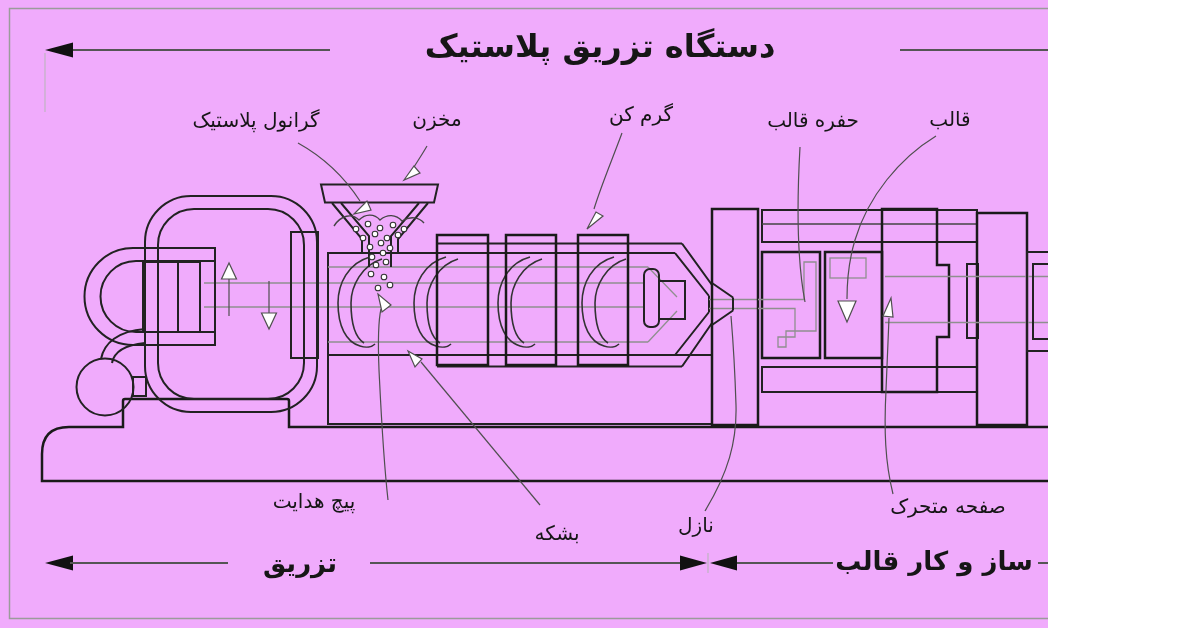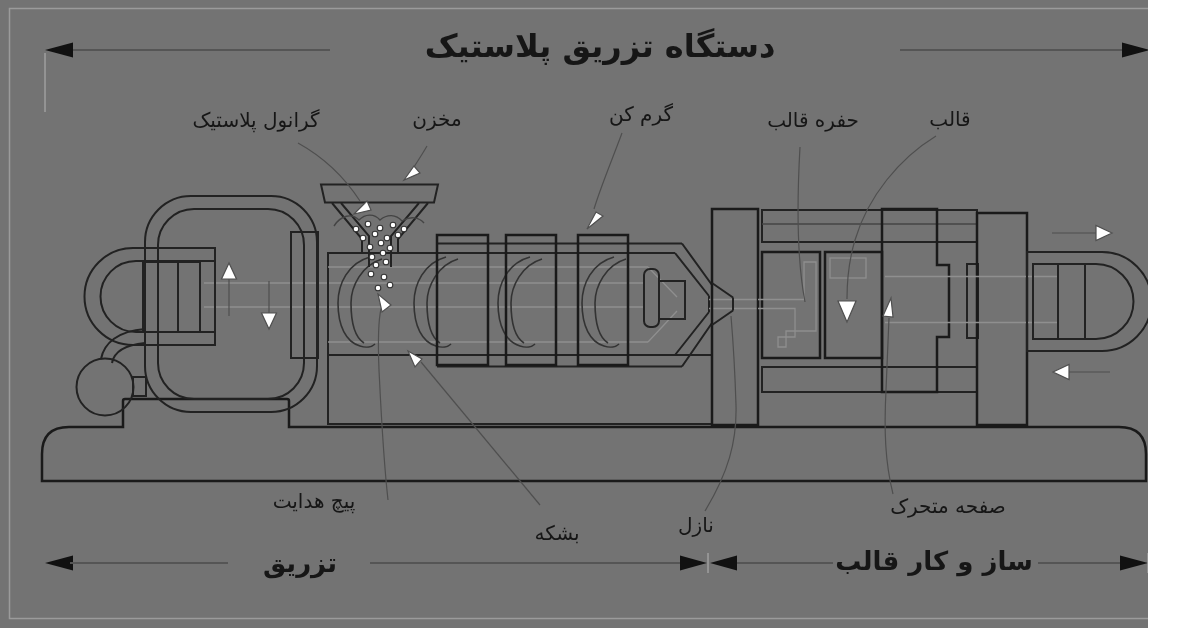--- a/index.html
+++ b/index.html
@@ -1,19 +1,19 @@
 <!DOCTYPE html>
 <html><head>
 <meta charset="utf-8">
 <style>
   html,body{margin:0;padding:0;background:#ffffff;}
   .canvas{
     position:relative;
-    width:1148px;height:628px;
-    background:#737373;
+    width:1048px;height:628px;
+    background:#f0abfc;
     font-family:"DejaVu Sans", sans-serif;
     overflow:hidden;
   }
   svg{display:block;}
   text{
     font-family:"DejaVu Sans", sans-serif;
     fill:#161616;
     direction:rtl;
     unicode-bidi:bidi-override;
   }

